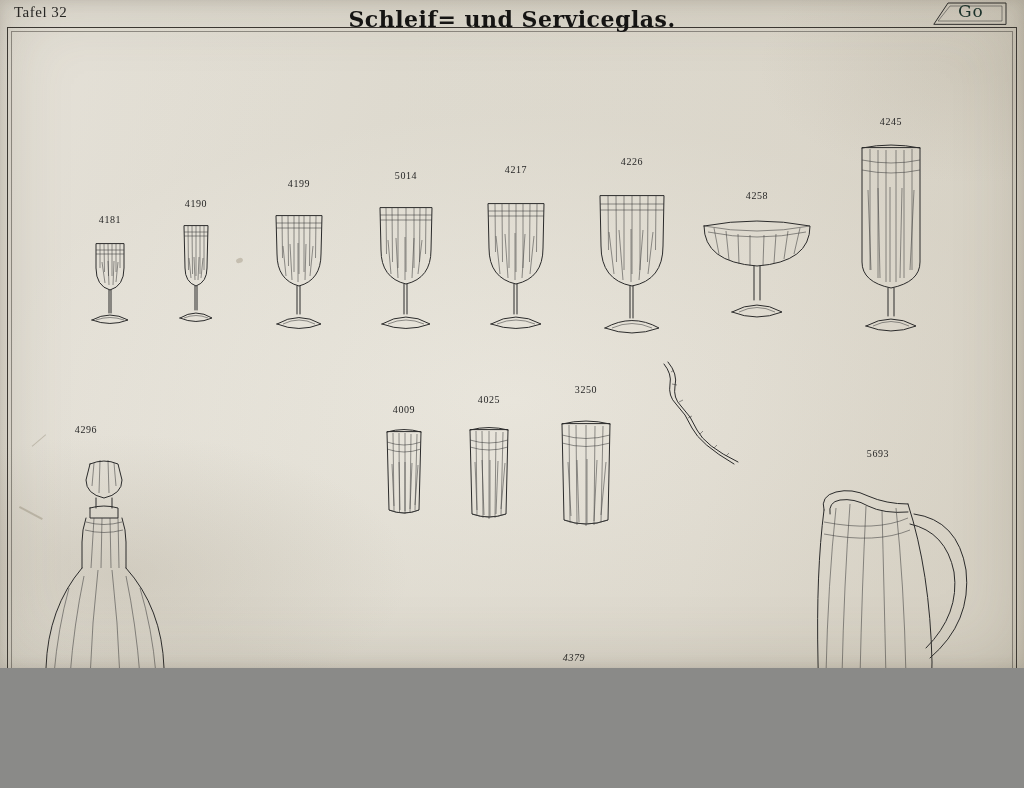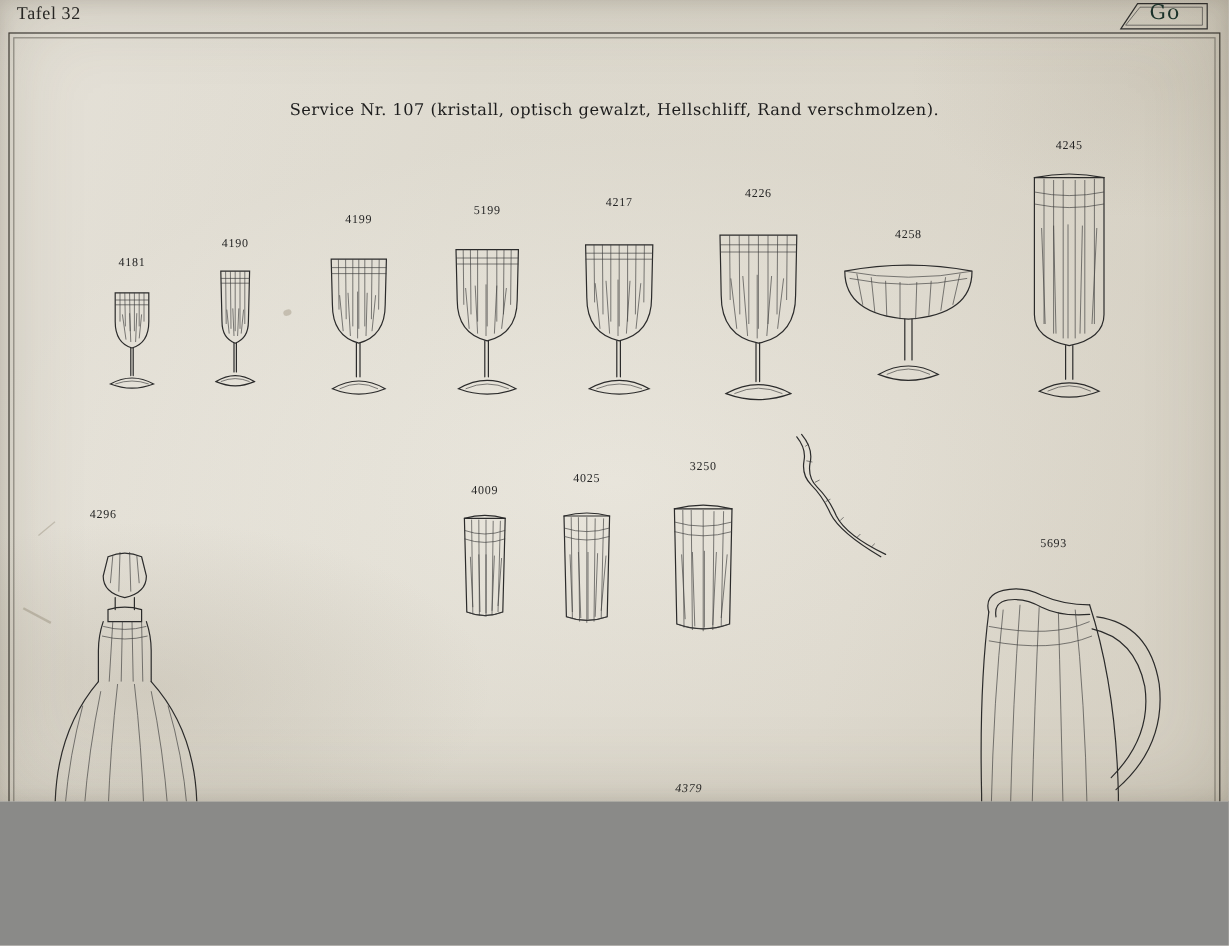--- a/index.html
+++ b/index.html
@@ -147,30 +147,30 @@
   <div class="blem" style="left:236px;top:258px;width:7px;height:5px;transform:rotate(-20deg);"></div>
   <div class="blem" style="left:950px;top:700px;width:10px;height:7px;opacity:.5;"></div>
   <div class="scratch" style="left:18px;top:512px;width:26px;height:1.5px;transform:rotate(28deg);"></div>
   <div class="scratch" style="left:30px;top:440px;width:18px;height:1.2px;transform:rotate(-40deg);"></div>
   <div class="scratch" style="left:220px;top:726px;width:40px;height:1.2px;transform:rotate(6deg);opacity:.6"></div>
 
   <div class="frame"></div>
   <div class="frame-inner"></div>
 
   <div class="tafel">Tafel 32</div>
+  <div class="title">Schleif= und Serviceglas.</div>
 
   <div class="logo">
     <svg width="78" height="26" viewBox="0 0 78 26">
       <path class="ln" d="M2 24 L16 3 L74 3 L74 24 Z" stroke-width="1.1"></path>
       <path class="ln-t" d="M6 21 L18 6 L70 6 L70 21 Z"></path>
     </svg>
     <div class="lg-text">Go</div>
   </div>
 
-  <div class="subtitle">Service Nr. 107 (kristall, optisch gewalzt, Hellschliff, Rand verschmolzen).</div>
 
   <div class="item" style="left:72px;top:214px;width:76px;">
     <div class="lbl">4181</div>
     <div class="art">
       <svg width="76" height="106" viewBox="0 0 76 106">
         <g>
           <path class="ln" d="M24 16 L24 40 Q24 58 38 62 Q52 58 52 40 L52 16 Z"></path>
           <path class="ln-t" d="M24 22 L52 22 M24 26 L52 26"></path>
           <path class="ln-t" d="M28 16 L28 40 M32 16 L32.5 44 M36 16 L36.5 48 M40 16 L40 48 M44 16 L44 44 M48 16 L48 40"></path>
           <path class="ln-t" d="M30 34 L33 55 M36 33 L37 57 M42 33 L41 57 M46 34 L44 54"></path>
@@ -210,21 +210,21 @@
           <path class="ln-t" d="M31 54 L34 84 M38 52 L40 88 M46 51 L46 90 M54 52 L53 88 M61 54 L58 84"></path>
           <path class="ln" d="M45 94 L45 122 M48 94 L48 122"></path>
           <path class="ln" d="M25 132 Q47 119 69 132 Q47 141 25 132 Z"></path>
           <path class="ln-t" d="M31 132 Q47 124 63 132"></path>
         </g>
       </svg>
     </div>
   </div>
 
   <div class="item" style="left:358px;top:170px;width:96px;">
-    <div class="lbl">5199</div>
+    <div class="lbl">5014</div>
     <div class="art">
       <svg width="96" height="158" viewBox="0 0 96 158">
         <g>
           <path class="ln" d="M22 24 L23 66 Q23 94 48 100 Q73 94 73 66 L74 24 Z"></path>
           <path class="ln-t" d="M22 31 L74 31 M22 36 L74 36"></path>
           <path class="ln-t" d="M28 24 L28.5 70 M34 24 L34.5 78 M40 24 L40 84 M48 24 L48 88 M56 24 L56 84 M62 24 L61.5 78 M68 24 L67.5 70"></path>
           <path class="ln-t" d="M30 56 L33 90 M38 54 L40 94 M47 53 L47 96 M56 54 L54 94 M64 56 L60 90"></path>
           <path class="ln" d="M46 100 L46 130 M49 100 L49 130"></path>
           <path class="ln" d="M24 140 Q48 126 72 140 Q48 149 24 140 Z"></path>
           <path class="ln-t" d="M30 140 Q48 132 66 140"></path>

